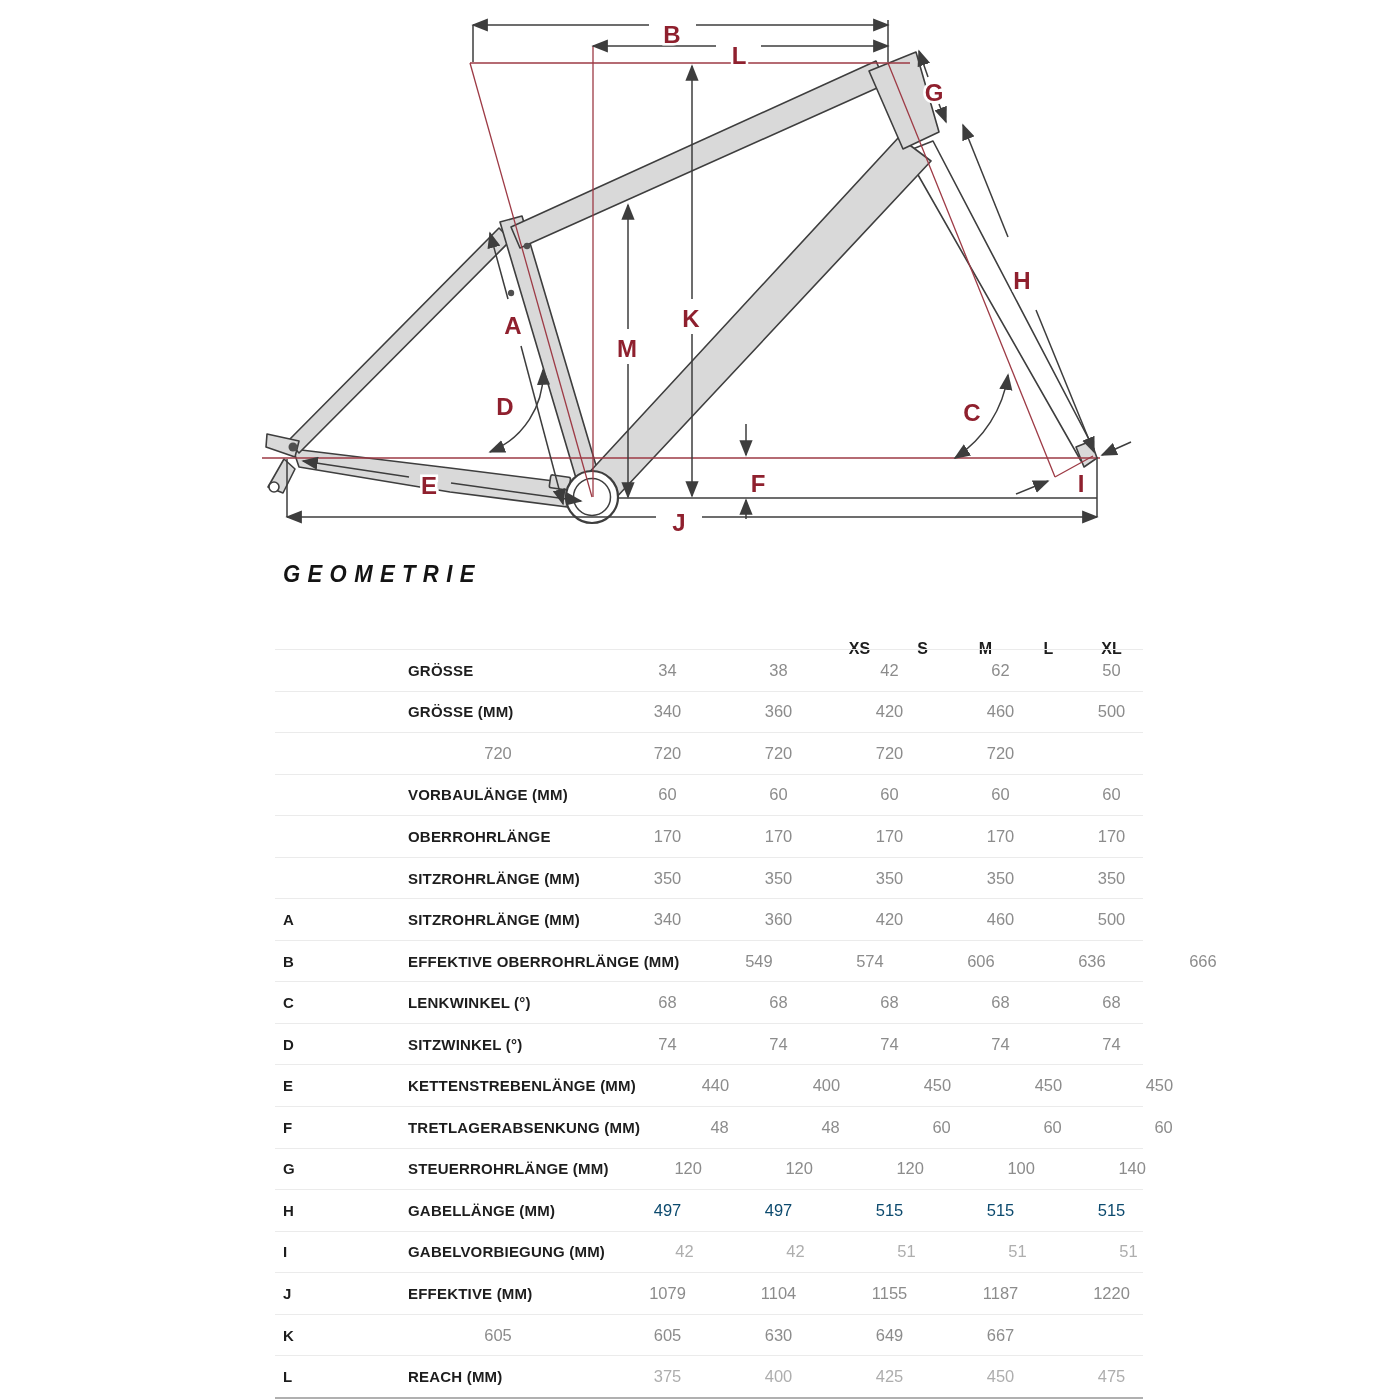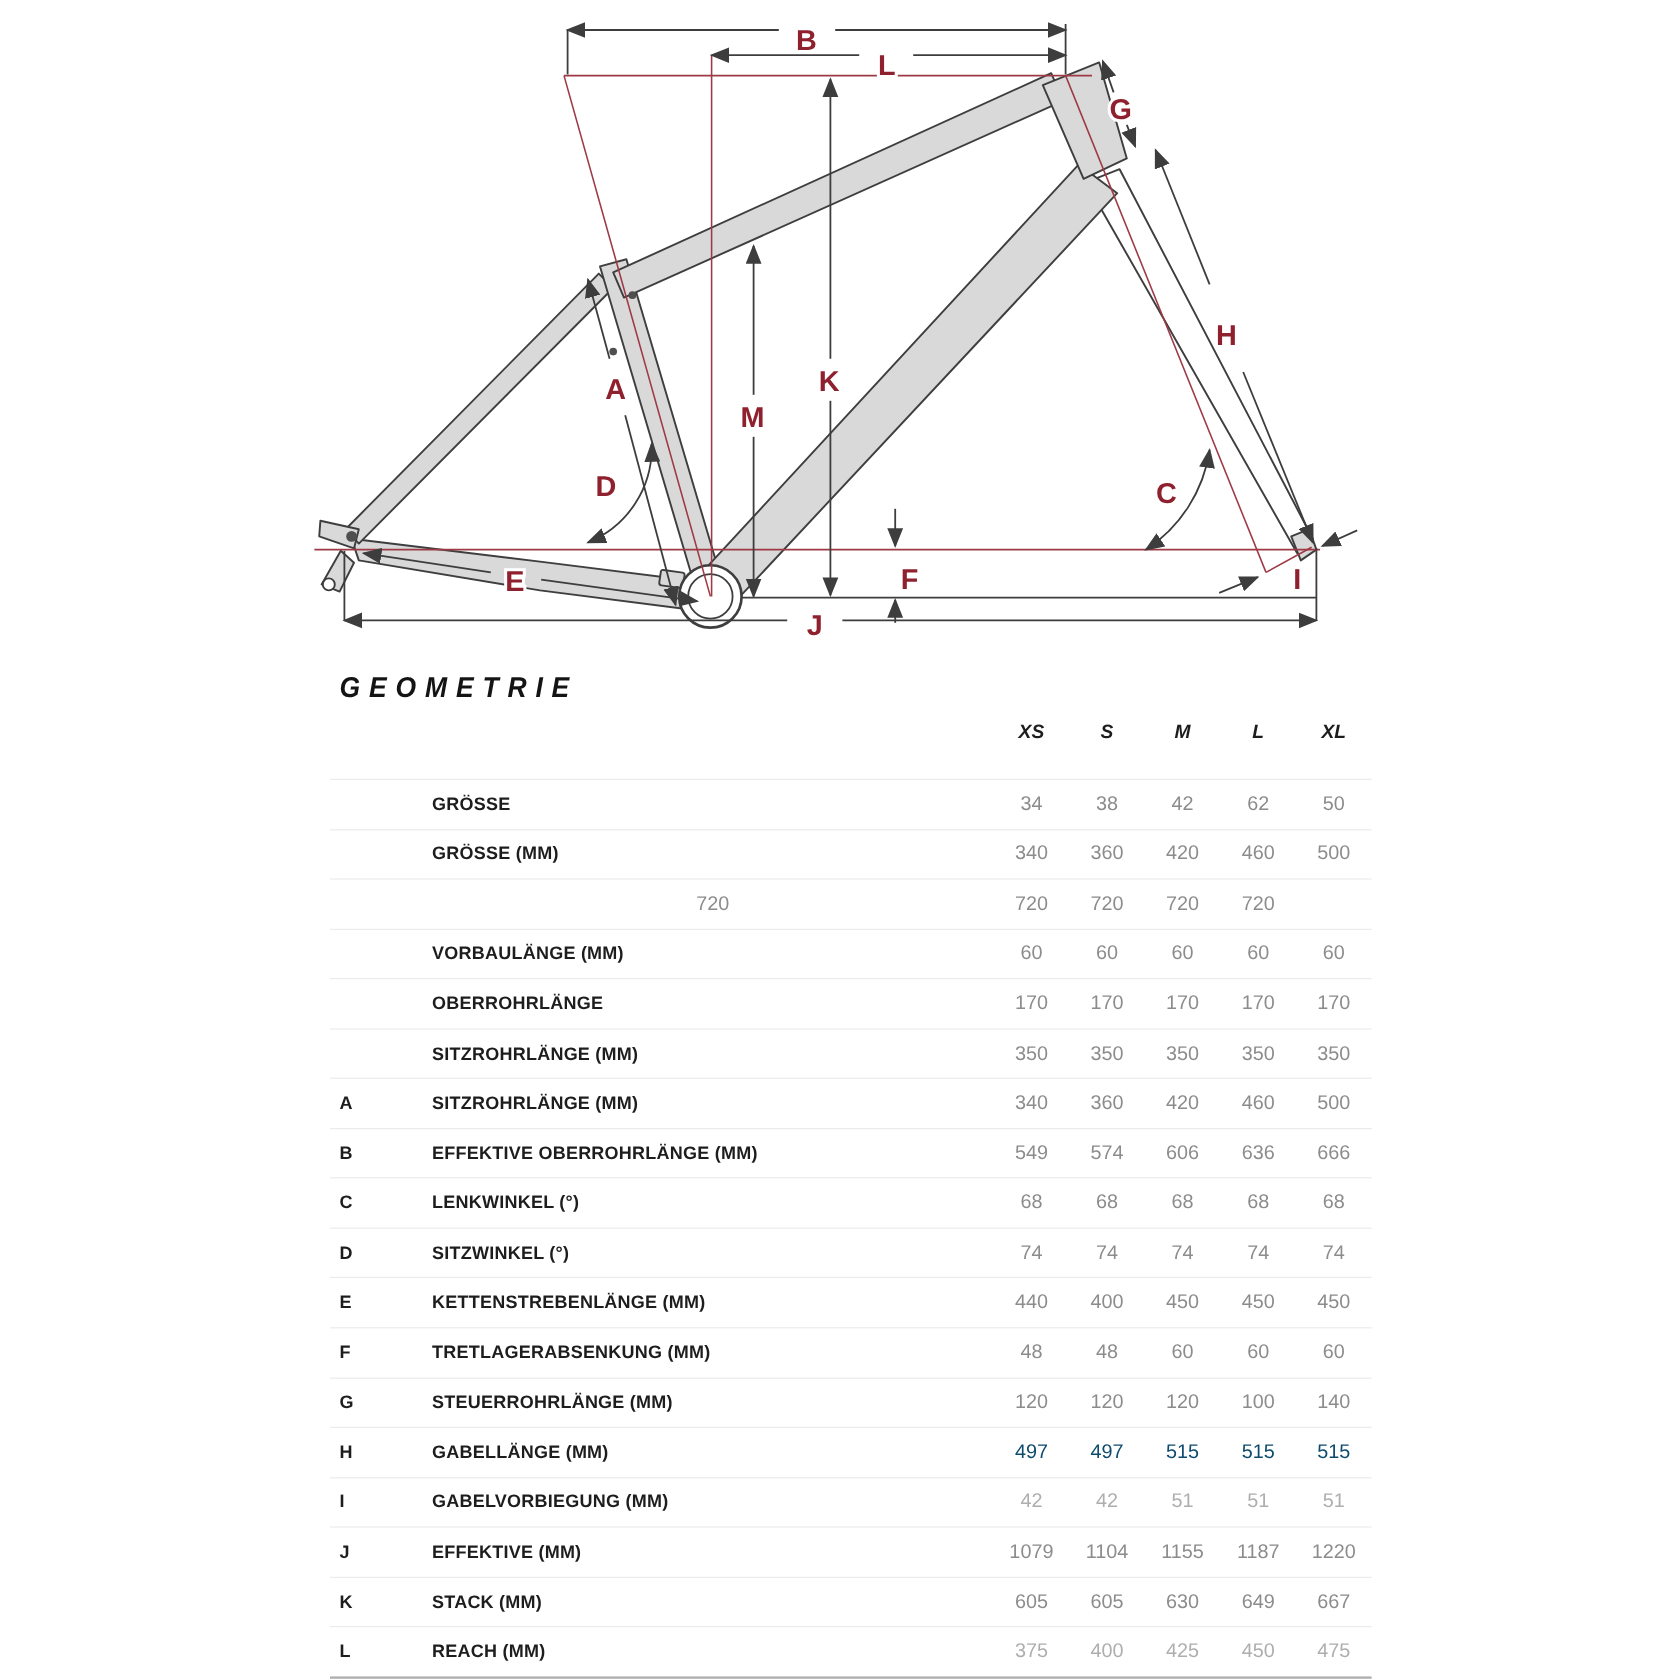--- a/index.html
+++ b/index.html
@@ -7,24 +7,24 @@
           font-family:"Liberation Sans",sans-serif;overflow:hidden;}
   .diag{position:absolute;left:0;top:0;}
   .dlab{font-family:"Liberation Sans",sans-serif;font-size:24px;font-weight:bold;
         fill:#8f202e;text-anchor:middle;dominant-baseline:central;
         paint-order:stroke;stroke:#ffffff;stroke-width:5px;}
   .title{position:absolute;left:283px;top:560px;margin:0;font-size:24px;font-weight:bold;
          font-style:italic;letter-spacing:8px;color:#141414;transform:scaleX(.92);
          transform-origin:left center;white-space:nowrap;}
   .thead,.trow{display:grid;grid-template-columns:77px 1fr 63px 63px 63px 63px 63px;
                align-items:center;padding-left:8px;box-sizing:border-box;}
-  .thead{position:absolute;left:275px;top:592px;width:868px;height:38px;font-style:italic;}
+  .thead{position:absolute;left:275px;top:630px;width:868px;height:38px;}
   .thead-cell{font-size:16px;font-weight:bold;color:#1d1d1d;text-align:center;}
   .tbody{position:absolute;left:275px;top:649px;width:868px;border-bottom:2px solid #b0b0b0;}
-  .trow{height:41.55px;border-top:1px solid #ebebeb;}
+  .trow{height:41.55px;border-top:1px solid #ebebeb;gap:48px;}
   .tcode{font-size:15px;font-weight:bold;color:#1d1d1d;}
   .tlabel{font-size:15px;font-weight:bold;color:#1d1d1d;letter-spacing:.2px;white-space:nowrap;}
   .tval{font-size:16.5px;font-weight:normal;color:#8c8c8c;text-align:center;}
   .emph .tval{color:#0c4a6e;}
   .muted .tval{color:#aeaeae;}
 </style>
 </head>
 <body>
 
 <div class="canvas">
@@ -265,21 +265,20 @@
         <span class="tcode">J</span>
         <span class="tlabel">EFFEKTIVE (MM)</span>
         <span class="tval">1079</span>
         <span class="tval">1104</span>
         <span class="tval">1155</span>
         <span class="tval">1187</span>
         <span class="tval">1220</span>
       </div>
       <div class="trow">
         <span class="tcode">K</span>
-        <span class="tlabel">STACK (MM)</span>
         <span class="tval">605</span>
         <span class="tval">605</span>
         <span class="tval">630</span>
         <span class="tval">649</span>
         <span class="tval">667</span>
       </div>
       <div class="trow muted">
         <span class="tcode">L</span>
         <span class="tlabel">REACH (MM)</span>
         <span class="tval">375</span>

